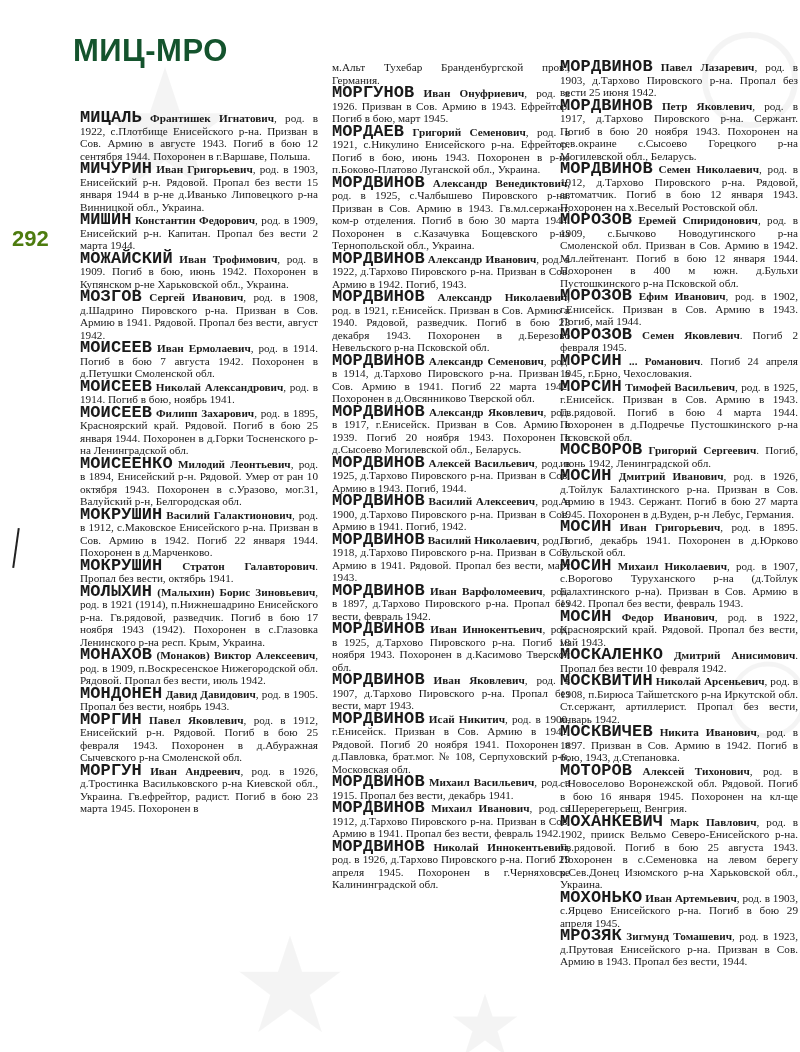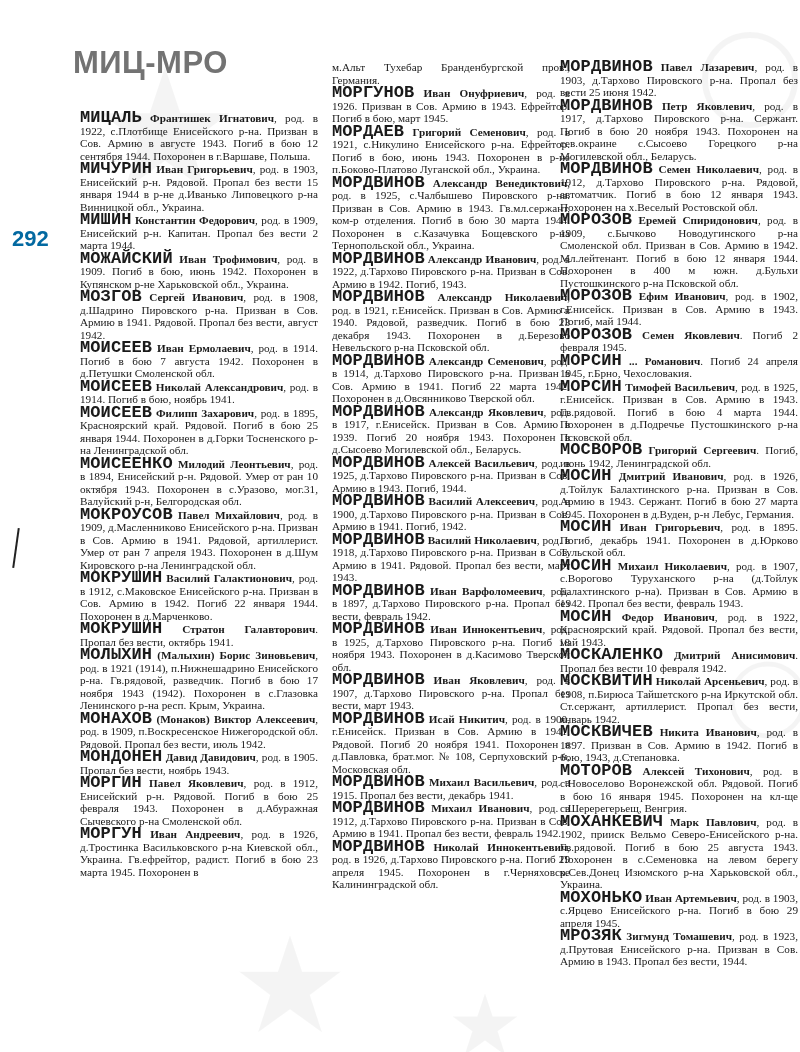--- a/index.html
+++ b/index.html
@@ -3,22 +3,22 @@
 <meta charset="utf-8">
 <style>
   html, body { margin: 0; padding: 0; background: #ffffff; }
   body { width: 800px; height: 1052px; position: relative; overflow: hidden; font-family: "Liberation Serif", serif; color: #1a1a1a; }
   .watermark { position: absolute; opacity: 0.07; pointer-events: none; }
   .wm1 { left: 95px; top: 60px; width: 140px; height: 140px; }
   .wm2 { left: 230px; top: 930px; width: 120px; height: 110px; }
   .wm3 { left: 430px; top: 990px; width: 110px; height: 70px; }
   .wm4 { left: 700px; top: 30px; width: 100px; height: 100px; }
   .wm5 { left: 720px; top: 640px; width: 80px; height: 120px; }
-  .heading { position: absolute; left: 73px; top: 45px; font-family: "Liberation Sans", sans-serif; font-weight: bold; font-size: 31px; letter-spacing: 0.5px; color: #737373; }
-  .pagenum { position: absolute; left: 12px; top: 226px; font-family: "Liberation Sans", sans-serif; font-weight: bold; font-size: 22px; color: #0369a1; }
+  .heading { position: absolute; left: 73px; top: 33px; font-family: "Liberation Sans", sans-serif; font-weight: bold; font-size: 31px; letter-spacing: 0.5px; color: #14532d; }
+  .pagenum { position: absolute; left: 12px; top: 226px; font-family: "Liberation Sans", sans-serif; font-weight: bold; font-size: 22px; color: #4d7c0f; }
   .margin-mark { position: absolute; left: 15px; top: 528px; width: 2px; height: 40px; background: #222; transform: rotate(8deg); }
   .col { position: absolute; width: 238px; font-size: 11.2px; line-height: 12.5px; text-align: justify; }
   .col1 { left: 80px; top: 112px; }
   .col2 { left: 320px; top: 61px; margin-left: 12px; }
   .col3 { left: 560px; top: 61px; }
   .entry { margin: 0 0 1px 0; hyphens: manual; }
   .entry .name { font-family: Liberation Mono, monospace; font-weight: bold; font-size: 17px; letter-spacing: 0.1px; }
   .entry .given { font-weight: bold; }
   .cont { margin: 0 0 1px 0; }
 </style>
@@ -48,21 +48,20 @@
 <div class="col col1">
     <div class="entry"><span class="name">МИЦАЛЬ</span> <span class="given">Франтишек Игнатович</span><span>, род. в 1922, с.Плотбище Енисейского р-на. Призван в Сов. Армию в августе 1943. Погиб в бою 12 сентября 1944. Похоронен в г.Варшаве, Польша.</span></div>
     <div class="entry"><span class="name">МИЧУРИН</span> <span class="given">Иван Григорьевич</span><span>, род. в 1903, Енисейский р-н. Рядовой. Пропал без вести 15 января 1944 в р-не д.Иванько Липовецкого р-на Винницкой обл., Украина.</span></div>
     <div class="entry"><span class="name">МИШИН</span> <span class="given">Константин Федорович</span><span>, род. в 1909, Енисейский р-н. Капитан. Пропал без вести 2 марта 1944.</span></div>
     <div class="entry"><span class="name">МОЖАЙСКИЙ</span> <span class="given">Иван Трофимович</span><span>, род. в 1909. Погиб в бою, июнь 1942. Похоронен в Купянском р-не Харьковской обл., Украина.</span></div>
     <div class="entry"><span class="name">МОЗГОВ</span> <span class="given">Сергей Иванович</span><span>, род. в 1908, д.Шадрино Пировского р-на. Призван в Сов. Армию в 1941. Рядовой. Пропал без вести, август 1942.</span></div>
     <div class="entry"><span class="name">МОИСЕЕВ</span> <span class="given">Иван Ермолаевич</span><span>, род. в 1914. Погиб в бою 7 августа 1942. Похоронен в д.Петушки Смоленской обл.</span></div>
     <div class="entry"><span class="name">МОИСЕЕВ</span> <span class="given">Николай Александрович</span><span>, род. в 1914. Погиб в бою, ноябрь 1941.</span></div>
     <div class="entry"><span class="name">МОИСЕЕВ</span> <span class="given">Филипп Захарович</span><span>, род. в 1895, Красноярский край. Рядовой. Погиб в бою 25 января 1944. Похоронен в д.Горки Тосненского р-на Ленинградской обл.</span></div>
     <div class="entry"><span class="name">МОИСЕЕНКО</span> <span class="given">Милодий Леонтьевич</span><span>, род. в 1894, Енисейский р-н. Рядовой. Умер от ран 10 октября 1943. Похоронен в с.Уразово, мог.31, Валуйский р-н, Белгородская обл.</span></div>
-    <div class="entry"><span class="name">МОКРОУСОВ</span> <span class="given">Павел Михайлович</span><span>, род. в 1909, д.Масленниково Енисейского р-на. Призван в Сов. Армию в 1941. Рядовой, артиллерист. Умер от ран 7 апреля 1943. Похоронен в д.Шум Кировского р-на Ленинградской обл.</span></div>
     <div class="entry"><span class="name">МОКРУШИН</span> <span class="given">Василий Галактионович</span><span>, род. в 1912, с.Маковское Енисейского р-на. Призван в Сов. Армию в 1942. Погиб 22 января 1944. Похоронен в д.Марченково.</span></div>
     <div class="entry"><span class="name">МОКРУШИН</span> <span class="given">Стратон Галавторович</span><span>. Пропал без вести, октябрь 1941.</span></div>
     <div class="entry"><span class="name">МОЛЫХИН</span> <span class="given">(Малыхин) Борис Зиновьевич</span><span>, род. в 1921 (1914), п.Нижнешадрино Енисейского р-на. Гв.рядовой, разведчик. Погиб в бою 17 ноября 1943 (1942). Похоронен в с.Глазовка Ленинского р-на респ. Крым, Украина.</span></div>
     <div class="entry"><span class="name">МОНАХОВ</span> <span class="given">(Монаков) Виктор Алексеевич</span><span>, род. в 1909, п.Воскресенское Нижегородской обл. Рядовой. Пропал без вести, июль 1942.</span></div>
     <div class="entry"><span class="name">МОНДОНЕН</span> <span class="given">Давид Давидович</span><span>, род. в 1905. Пропал без вести, ноябрь 1943.</span></div>
     <div class="entry"><span class="name">МОРГИН</span> <span class="given">Павел Яковлевич</span><span>, род. в 1912, Енисейский р-н. Рядовой. Погиб в бою 25 февраля 1943. Похоронен в д.Абуражная Сычевского р-на Смоленской обл.</span></div>
     <div class="entry"><span class="name">МОРГУН</span> <span class="given">Иван Андреевич</span><span>, род. в 1926, д.Тростинка Васильковского р-на Киевской обл., Украина. Гв.ефрейтор, радист. Погиб в бою 23 марта 1945. Похоронен в</span></div>
   </div>
 <div class="col col2">
     <div class="cont">м.Альт Тухебар Бранденбургской пров., Германия.</div>

